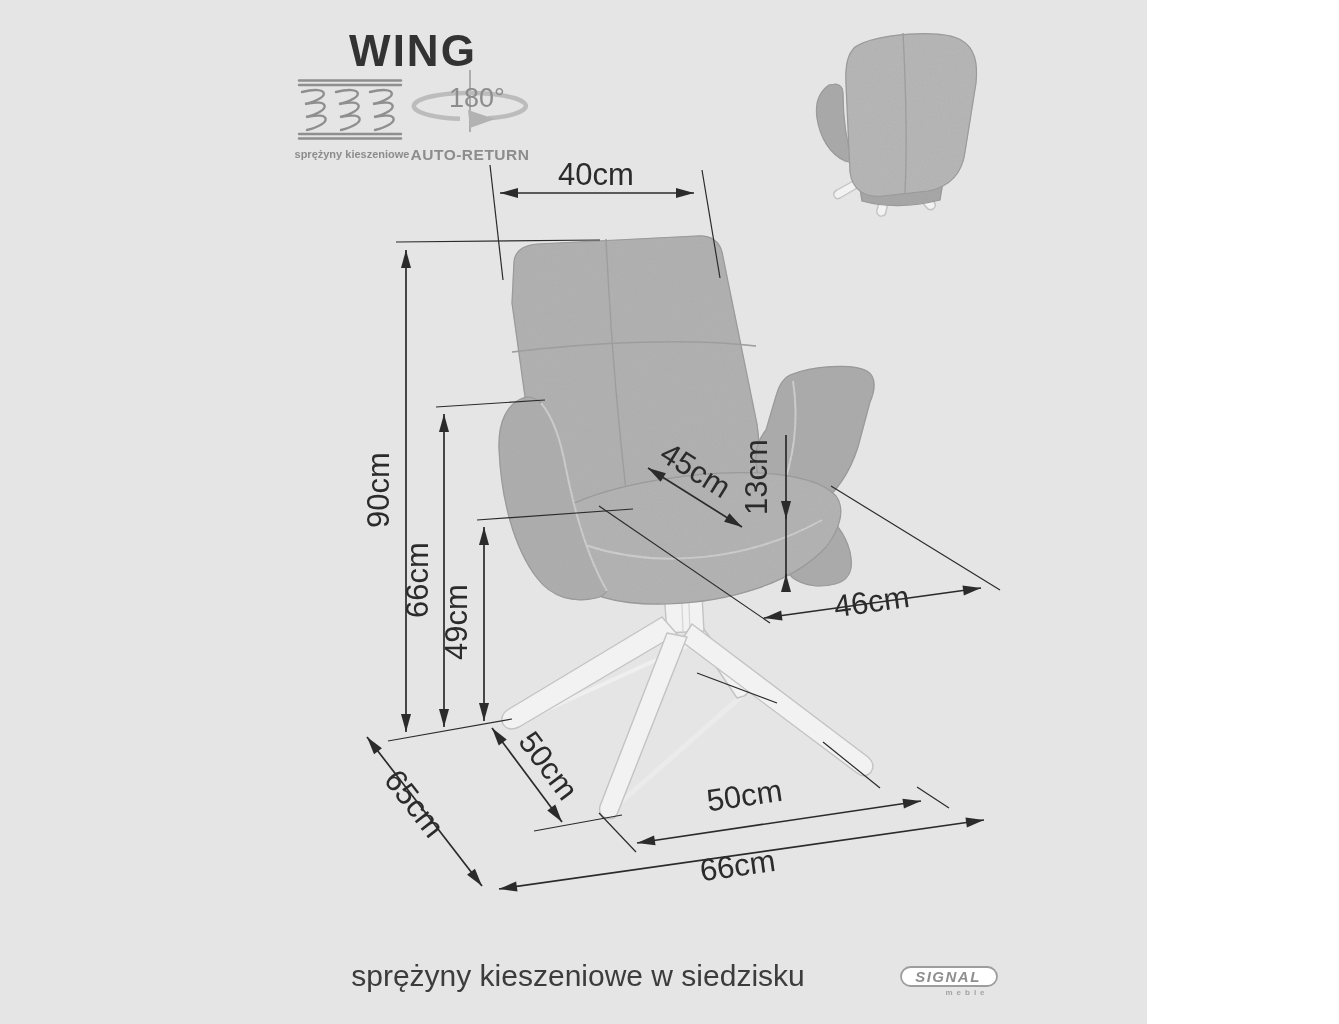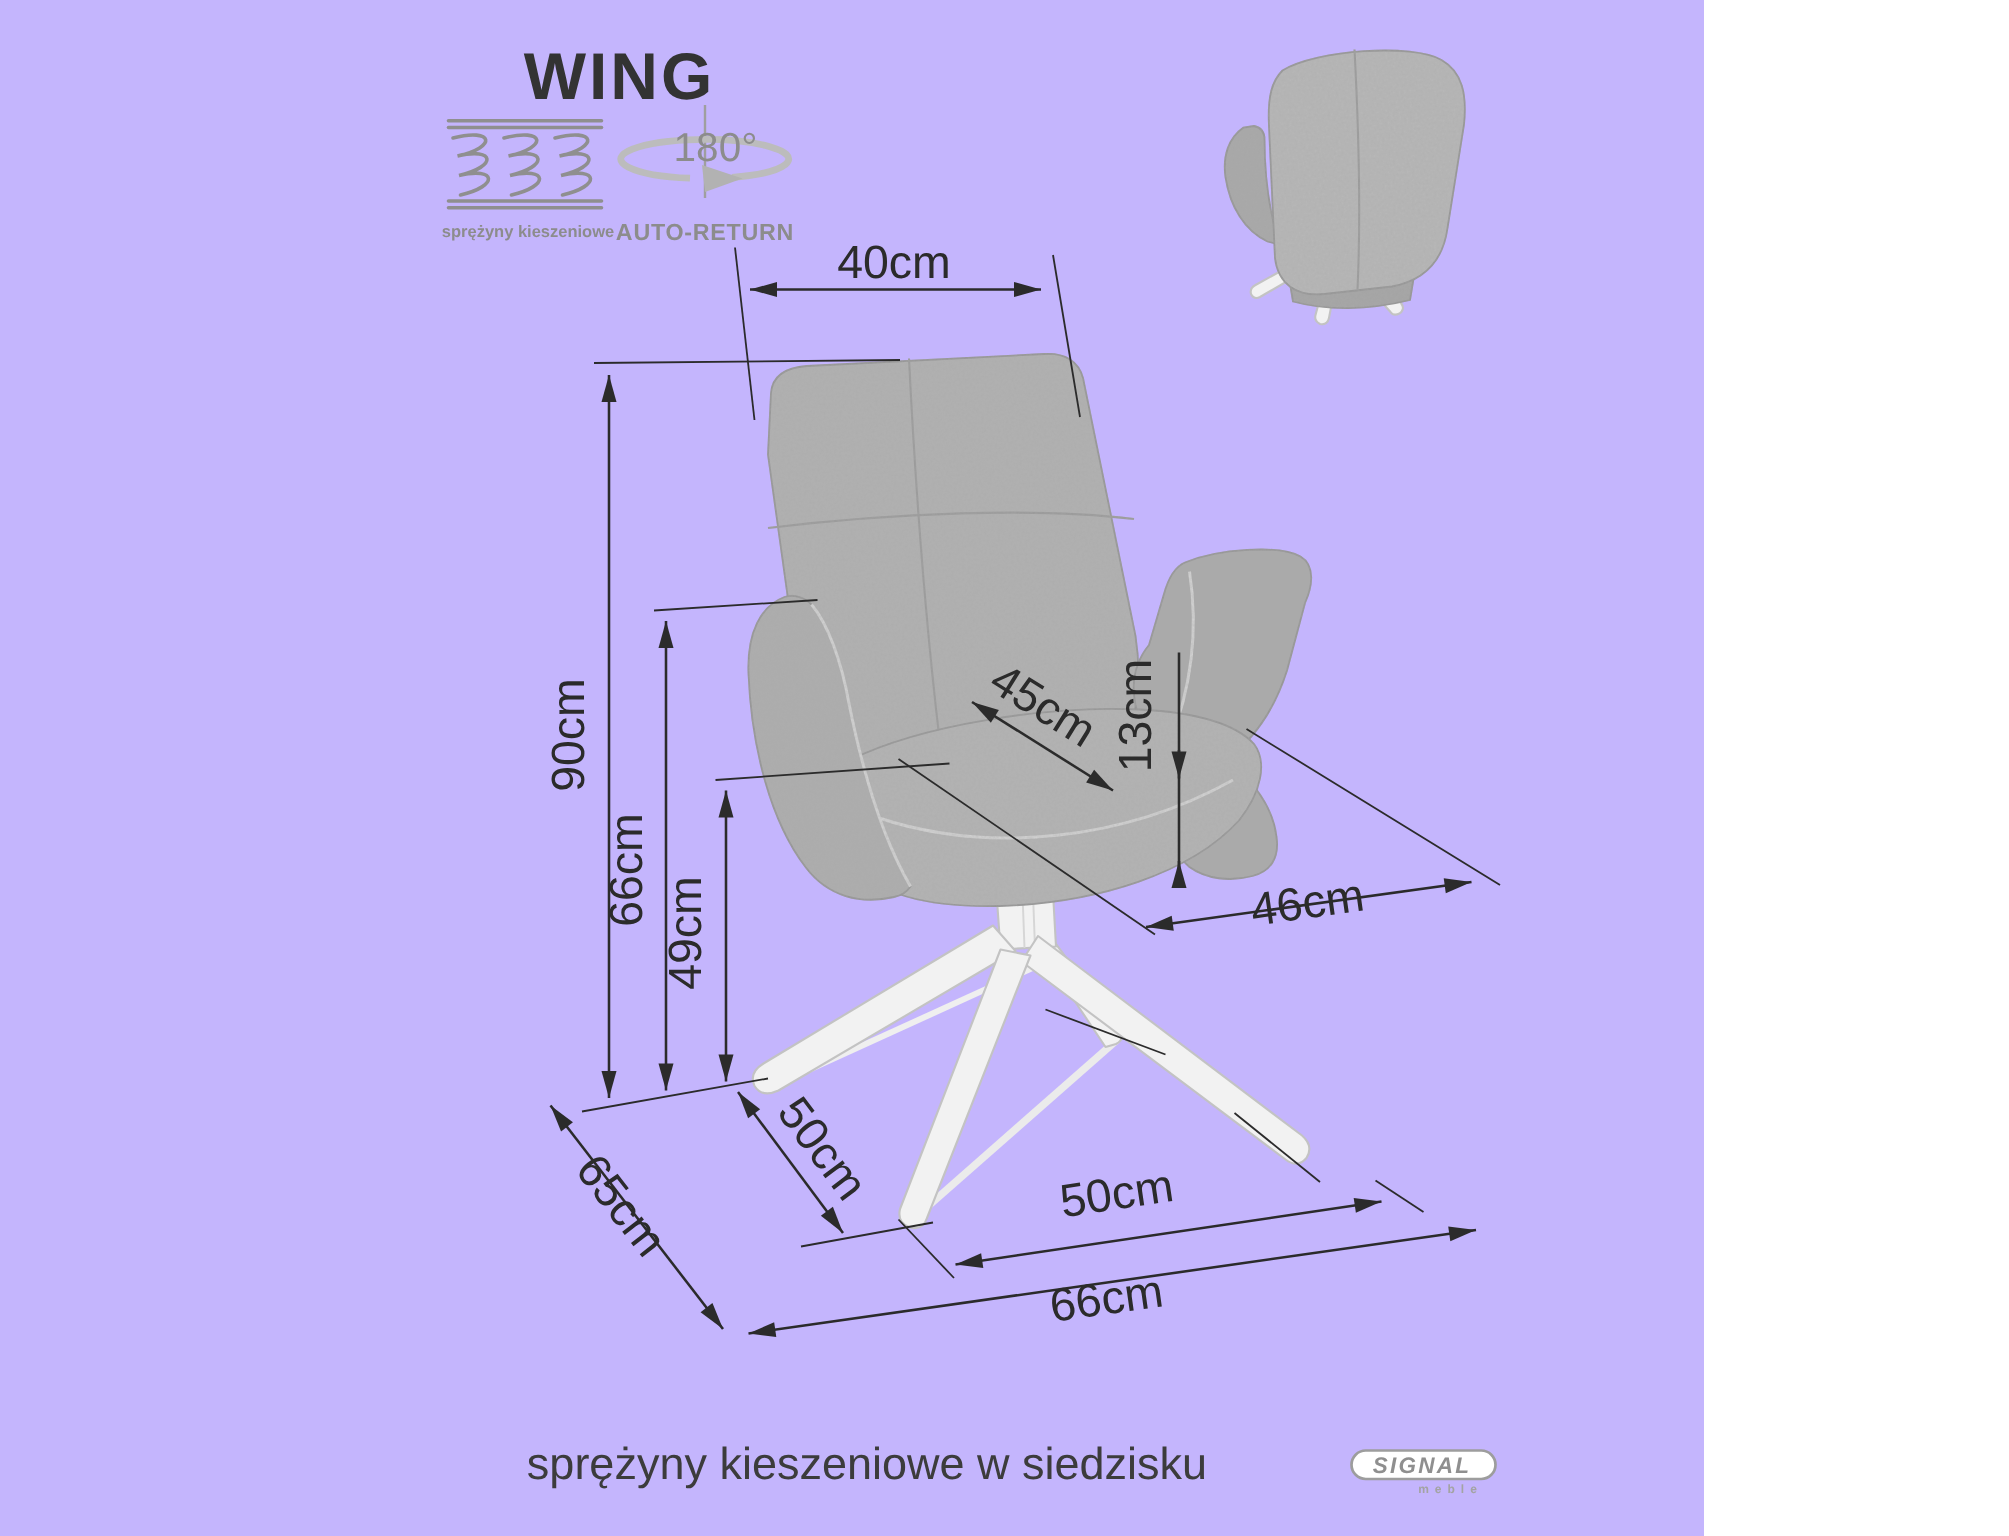--- a/index.html
+++ b/index.html
@@ -1,17 +1,17 @@
 <!DOCTYPE html>
 <html><head>
 <meta charset="utf-8">
 <style>
   html,body{margin:0;padding:0;background:#ffffff;}
-  .stage{position:relative;width:1136px;height:1024px;background:#c4b5fd;overflow:hidden;
-         font-family:"Liberation Sans",sans-serif;}
+  .stage{position:relative;width:1136px;height:1024px;background:#e5e5e5;overflow:hidden;
+         font-family:"Liberation Sans",sans-serif;padding-left:11px;}
   svg{position:absolute;left:0;top:0;}
   text{font-family:"Liberation Sans",sans-serif;}
   .title-txt{font-size:44px;font-weight:700;letter-spacing:2px;fill:#333333;}
   .dim-txt{font-size:31px;fill:#2b2b2b;}
   .icon-cap{font-size:11px;font-weight:700;fill:#8c8c8c;}
   .icon-cap2{font-size:15.5px;font-weight:700;fill:#8c8c8c;letter-spacing:0.5px;}
   .deg-txt{font-size:27px;fill:#8c8c8c;}
   .foot-txt{font-size:30px;fill:#3c3c3c;}
   .logo-main{font-size:15px;font-weight:700;font-style:italic;letter-spacing:1.5px;fill:#8f8f8f;}
   .logo-sub{font-size:8px;font-weight:700;letter-spacing:4px;fill:#a3a3a3;}

